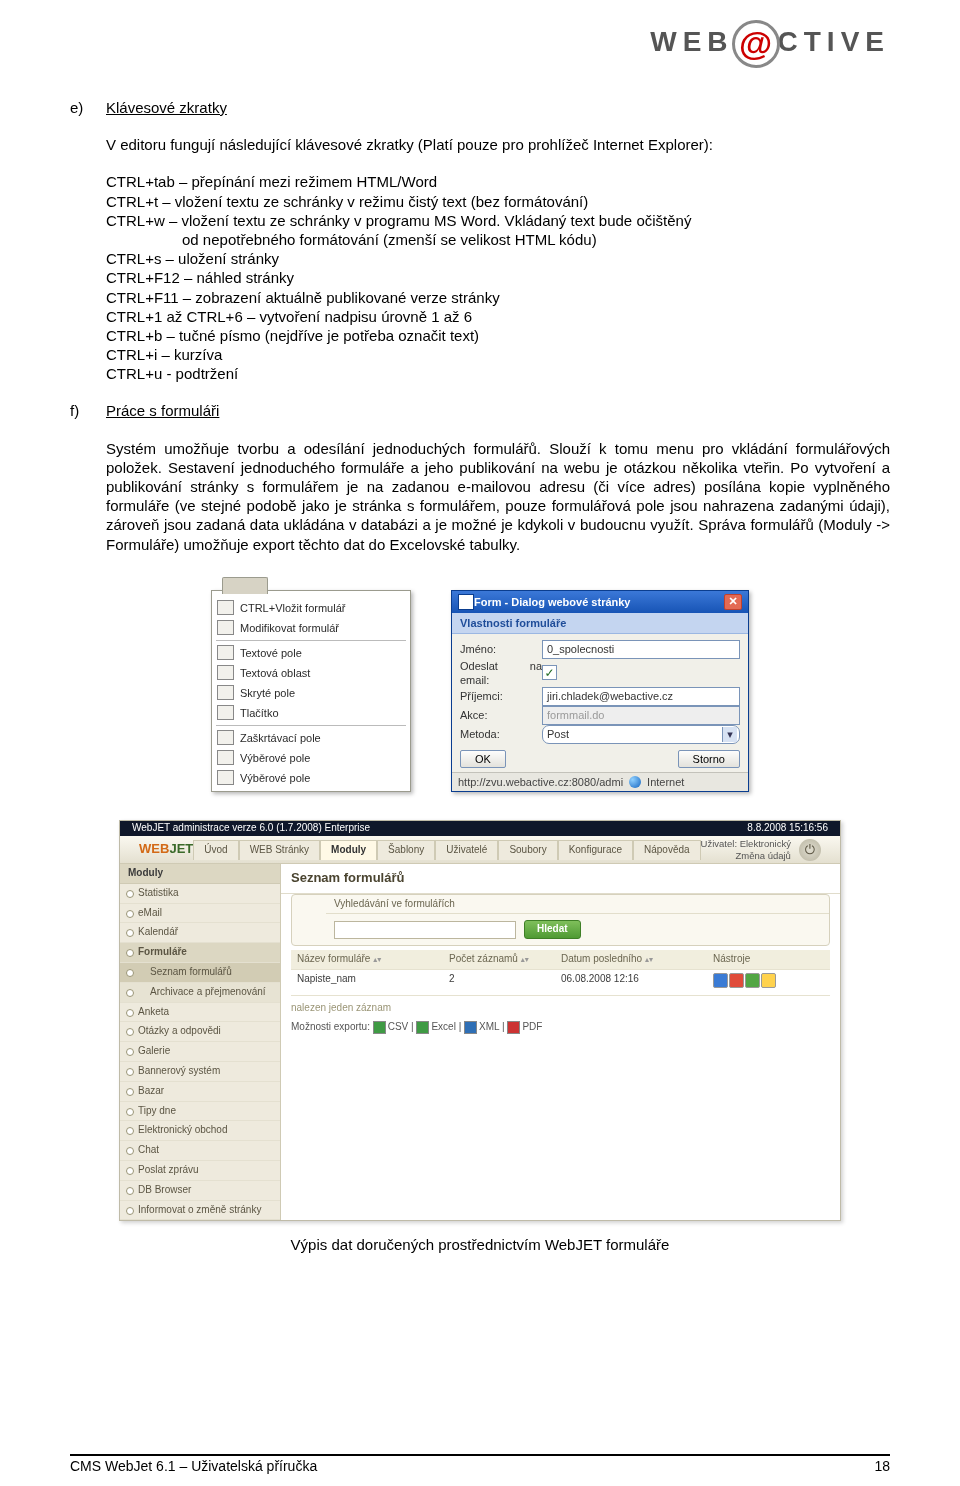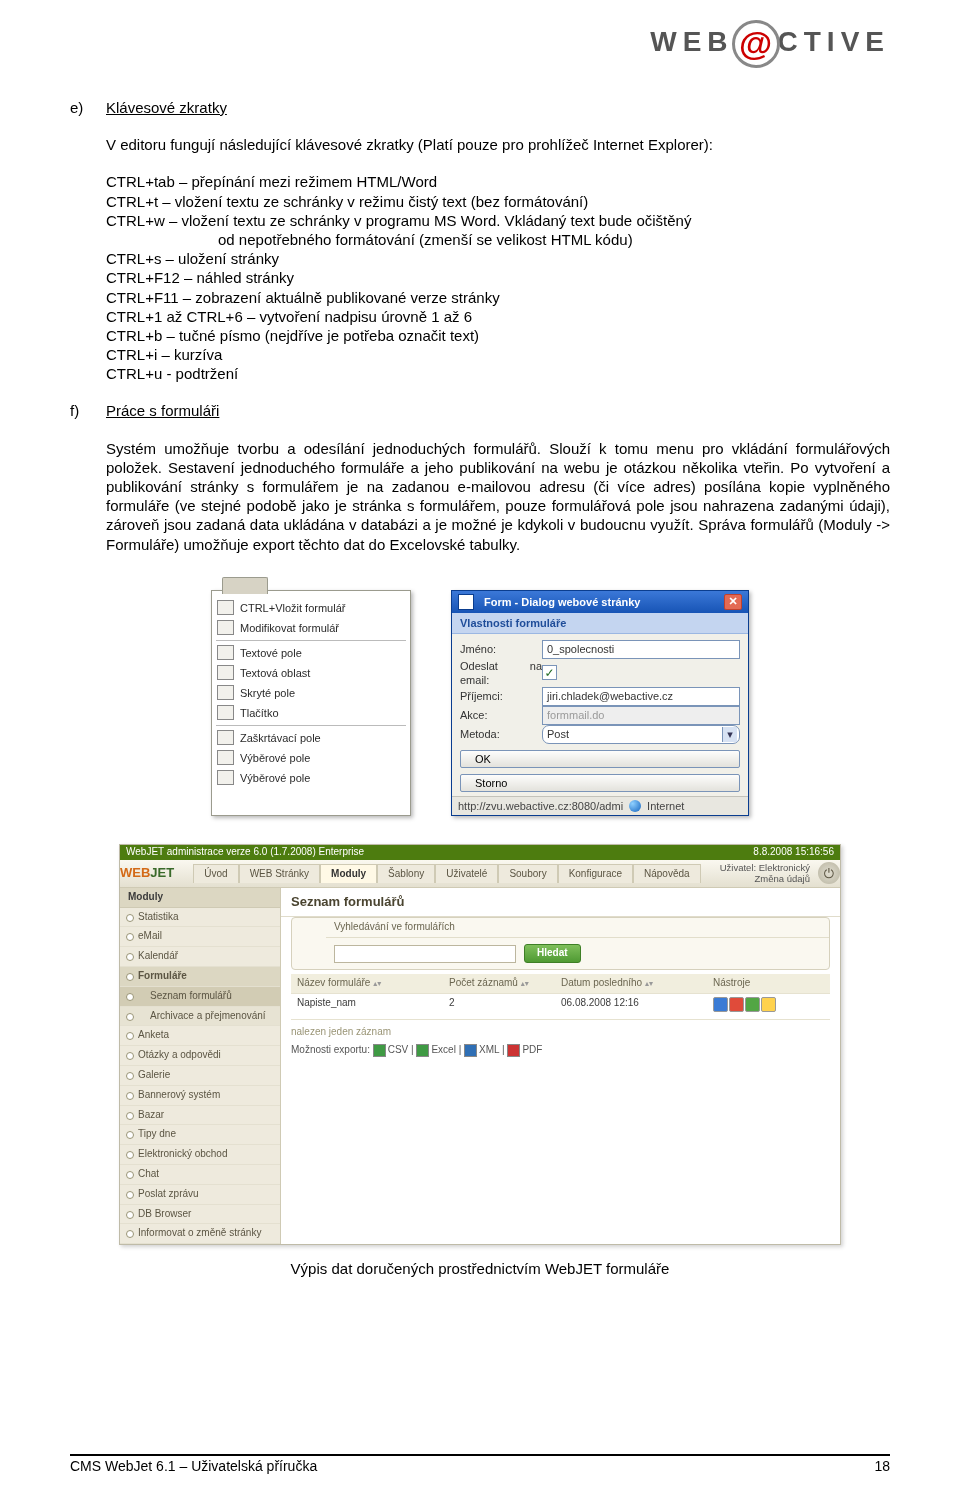--- a/index.html
+++ b/index.html
@@ -54,21 +54,21 @@
   .content {
     line-height: 1.28;
     text-align: justify;
   }
   .list-row { display: flex; margin-bottom: 18px; }
   .list-marker { width: 36px; flex: none; }
   .list-body { flex: 1; }
   .heading { text-decoration: underline; margin-bottom: 18px; }
   .intro { margin-bottom: 18px; }
   .shortcuts { white-space: pre-wrap; font-family: inherit; font-size: inherit; margin: 0; text-align: left; }
-  .indent-note { margin-left: 112px; }
+  .indent-note { margin-left: 76px; }
   .para { margin-bottom: 18px; }
   .screenshots-row {
     display: flex;
     justify-content: center;
     gap: 40px;
     margin: 14px 0 28px 0;
   }
   
   .mock-menu {
     width: 198px;
@@ -116,21 +116,21 @@
   }
   .mock-dialog .titlebar {
     background: linear-gradient(#3b78d8, #1754b5);
     color: #fff;
     padding: 3px 6px;
     display: flex;
     align-items: center;
     justify-content: space-between;
     font-weight: bold;
   }
-  .mock-dialog .tb-left { display: flex; align-items: center; gap: 10px; }
+  .mock-dialog .tb-left { display: flex; align-items: center; gap: 0; }
   .mock-dialog .tb-ico { width: 14px; height: 14px; background: #fff; border: 1px solid #0a3d8f; }
   .mock-dialog .tb-close {
     width: 16px; height: 14px; background: #e36a54;
     border: 1px solid #c0402d; color: #fff;
     text-align: center; line-height: 12px; font-size: 11px;
     border-radius: 2px;
   }
   .mock-dialog .section-title {
     background: #c4d5f0;
     color: #1f4d99;
@@ -155,21 +155,20 @@
     line-height: 15px; color: #335;
   }
   .mock-dialog .chk {
     width: 13px; height: 13px; border: 1px solid #7a94b8;
     background: #fff; display: inline-flex; align-items: center; justify-content: center;
     color: #226b22; font-size: 12px; line-height: 12px;
   }
   .mock-dialog .btns {
     display: flex; justify-content: space-between; gap: 6px;
     padding: 4px 8px;
-    flex-direction: column;
   }
   .mock-dialog .btn {
     border: 1px solid #7a94b8; background: linear-gradient(#fdfdfc, #e3e2dc);
     padding: 1px 14px; border-radius: 2px;
   }
   .mock-dialog .status {
     display: flex; align-items: center; gap: 6px;
     background: #e8e7e0; border-top: 1px solid #c3c2ba;
     padding: 2px 6px; color: #444;
   }
@@ -183,26 +182,26 @@
   .mock-admin {
     width: 720px;
     border: 1px solid #bfbba8;
     font-family: Tahoma, Arial, sans-serif;
     font-size: 10px;
     color: #3b3b3b;
     background: #f3f1e8;
     box-shadow: 2px 2px 4px rgba(0,0,0,0.18);
   }
   .mock-admin .top-strip {
-    background: #4d7c0f; color: #fff;
+    background: #0f172a; color: #fff;
     display: flex; justify-content: space-between;
-    padding: 1px 6px;
+    padding: 1px 12px;
   }
   .mock-admin .head2 {
-    display: flex; align-items: center; justify-content: space-between;
+    display: flex; align-items: center; justify-content: center;
     background: linear-gradient(#faf8f0, #e4e0d0);
     padding: 2px 0;
     border-bottom: 1px solid #cfcab4;
   }
   .mock-admin .brand { font-weight: bold; font-size: 13px; }
   .mock-admin .brand .wj1 { color: #d36a17; }
   .mock-admin .brand .wj2 { color: #3a6a2a; }
   .mock-admin .tabs { display: flex; gap: 0; }
   .mock-admin .tabs .tab {
     padding: 3px 10px; background: #eeeadd; border: 1px solid #cfcab4;

